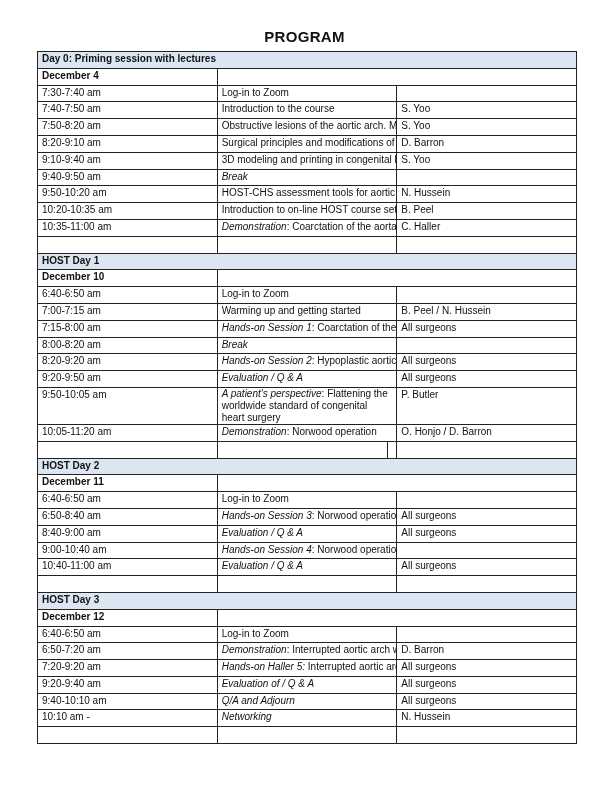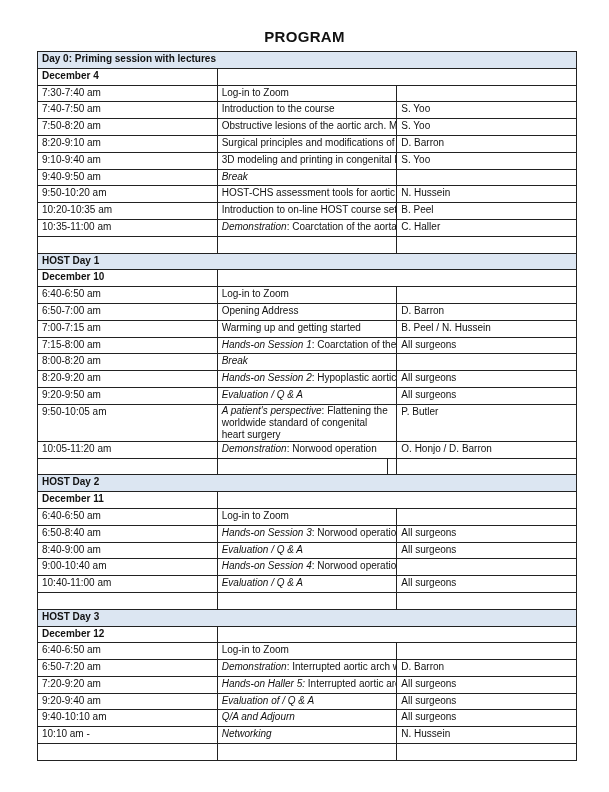--- a/index.html
+++ b/index.html
@@ -93,25 +93,20 @@
         <tr class="date-row">
           <td class="c1">December 10</td>
           <td colspan="2"></td>
         </tr>
         <tr>
           <td class="c1">6:40-6:50 am</td>
           <td class="c2"><span>Log-in to Zoom</span></td>
           <td class="c3"></td>
         </tr>
         <tr>
-          <td class="c1">6:50-7:00 am</td>
-          <td class="c2"><span>Opening Address</span></td>
-          <td class="c3">D. Barron</td>
-        </tr>
-        <tr>
           <td class="c1">7:00-7:15 am</td>
           <td class="c2"><span>Warming up and getting started</span></td>
           <td class="c3">B. Peel / N. Hussein</td>
         </tr>
         <tr>
           <td class="c1">7:15-8:00 am</td>
           <td class="c2"><span class="it">Hands-on Session 1</span><span>: Coarctation of the aorta</span></td>
           <td class="c3">All surgeons</td>
         </tr>
         <tr>

